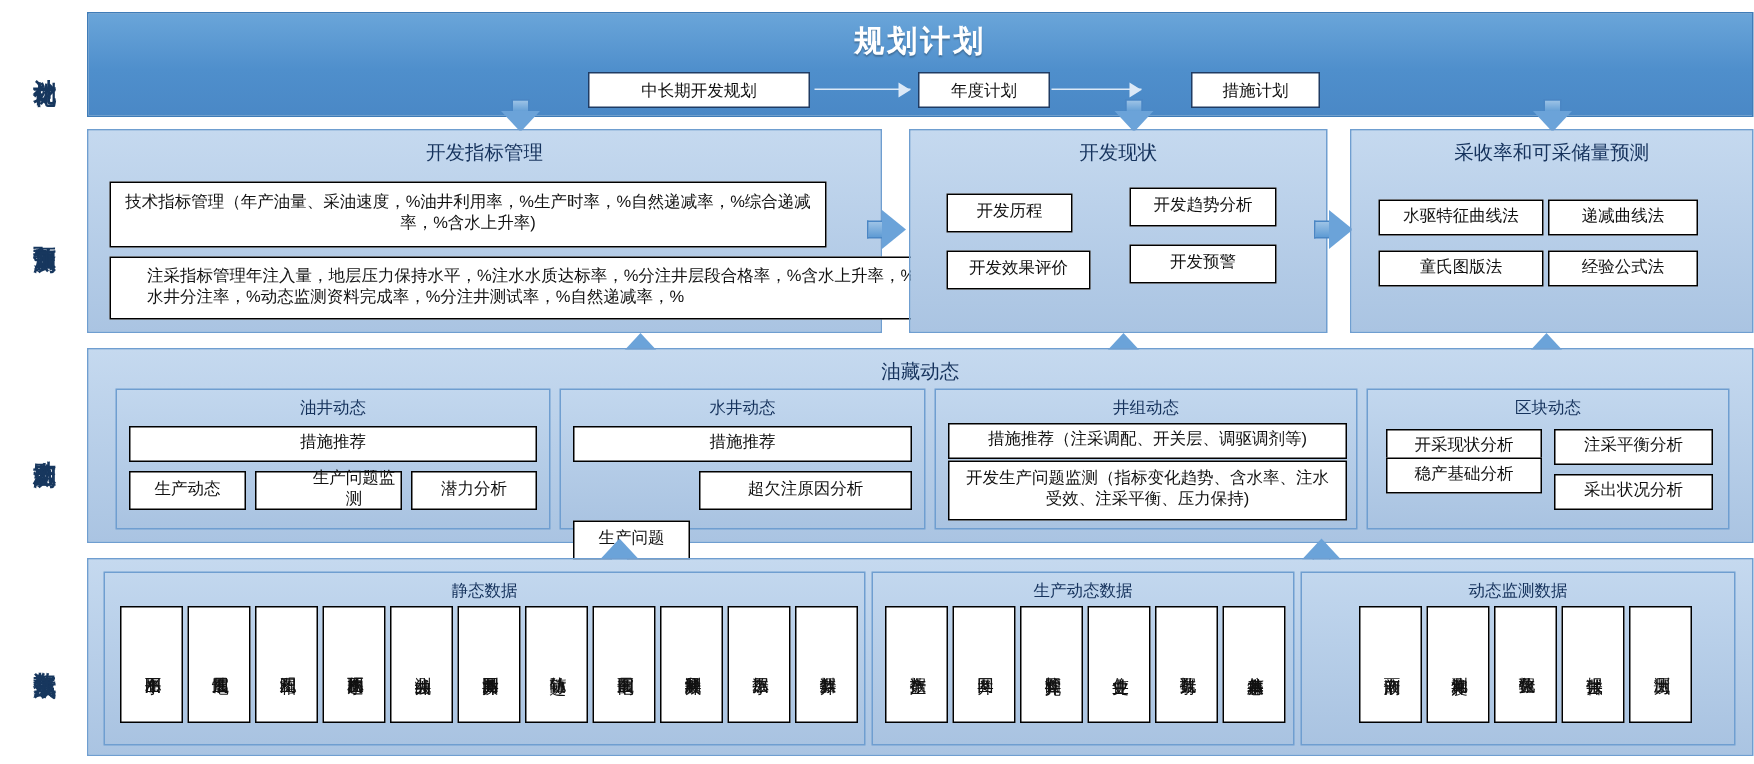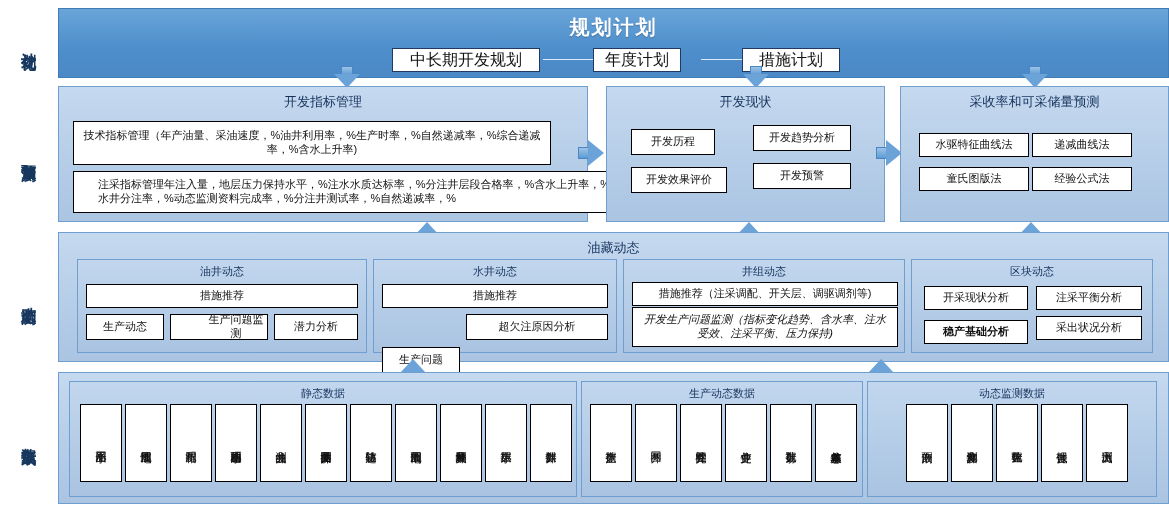--- a/index.html
+++ b/index.html
@@ -74,21 +74,21 @@
   }
   #header-title{
     position:absolute;left:0;right:0;top:5px;text-align:center;
     font-size:20px;font-weight:bold;color:#ffffff;letter-spacing:2px;
     text-shadow:0 1px 1px rgba(0,0,0,.25);
   }
   .hbox{
     position:absolute;top:39px;height:24px;
     background:#ffffff;border:1px solid #1f3b63;box-sizing:border-box;
     display:flex;align-items:center;justify-content:center;
-    font-size:16px;color:#111;
+    font-size:11px;color:#111;
   }
   .harrow{position:absolute;top:46px;height:10px;}
   .harrow .ln{position:absolute;left:0;top:4px;height:1px;background:#dce9f7;width:100%;}
   .harrow .hd{
     position:absolute;right:0;top:0;width:0;height:0;
     border-top:5px solid transparent;border-bottom:5px solid transparent;
     border-left:8px solid #dce9f7;
   }
 
   
@@ -143,26 +143,26 @@
   </div>
 
   <div id="header">
     <div id="header-title">规划计划</div>
 
     <div class="hbox" style="left:333px;width:148px;">中长期开发规划</div>
     <div class="harrow" style="left:484px;width:64px;">
       <span class="ln"></span>
         <span class="hd"></span>
     </div>
-    <div class="hbox" style="left:534px;width:88px;">年度计划</div>
+    <div class="hbox" style="left:553px;width:88px;">年度计划</div>
     <div class="harrow" style="left:642px;width:60px;">
       <span class="ln"></span>
         <span class="hd"></span>
     </div>
-    <div class="hbox" style="left:683px;width:98px;">措施计划</div>
+    <div class="hbox" style="left:735px;width:86px;">措施计划</div>
   </div>
 
   <div class="arrow-down" style="left:334px;top:66px;">
     <i class="stem"></i>
       <i class="head"></i>
   </div>
   <div class="arrow-down" style="left:743px;top:66px;">
     <i class="stem"></i>
       <i class="head"></i>
   </div>
@@ -230,28 +230,28 @@
     <div class="subpanel" style="left:314px;top:26px;width:244px;height:94px;">
       <div class="subpanel-title">水井动态</div>
       <div class="wbox" style="left:8px;top:24px;width:226px;height:24px;">措施推荐</div>
       <div class="wbox" style="left:8px;top:54px;width:78px;height:26px;margin-top:33px;">生产问题</div>
       <div class="wbox" style="left:92px;top:54px;width:142px;height:26px;">超欠注原因分析</div>
     </div>
 
     <div class="subpanel" style="left:564px;top:26px;width:282px;height:94px;">
       <div class="subpanel-title">井组动态</div>
       <div class="wbox" style="left:8px;top:22px;width:266px;height:24px;padding:1px 4px;">措施推荐（注采调配、开关层、调驱调剂等)</div>
-      <div class="wbox" style="left:8px;top:47px;width:266px;height:40px;padding:1px 6px;font-style:italic;">开发生产问题监测（指标变化趋势、含水率、注水受效、注采平衡、压力保持)</div>
+      <div class="wbox" style="left:8px;top:47px;width:266px;height:40px;padding:1px 6px;">开发生产问题监测（指标变化趋势、含水率、注水受效、注采平衡、压力保持)</div>
     </div>
 
     <div class="subpanel" style="left:852px;top:26px;width:242px;height:94px;">
       <div class="subpanel-title">区块动态</div>
       <div class="wbox" style="left:12px;top:26px;width:104px;height:24px;">开采现状分析</div>
       <div class="wbox" style="left:124px;top:26px;width:106px;height:24px;">注采平衡分析</div>
-      <div class="wbox" style="left:12px;top:60px;width:104px;height:24px;font-weight:bold;">稳产基础分析</div>
+      <div class="wbox" style="left:12px;top:45px;width:104px;height:24px;">稳产基础分析</div>
       <div class="wbox" style="left:124px;top:56px;width:106px;height:24px;">采出状况分析</div>
     </div>
   </div>
 
   <div class="arrow-up" style="left:400px;top:359px;">
     <i class="head"></i>
       <i class="stem"></i>
   </div>
   <div class="arrow-up" style="left:868px;top:359px;">
     <i class="head"></i>

